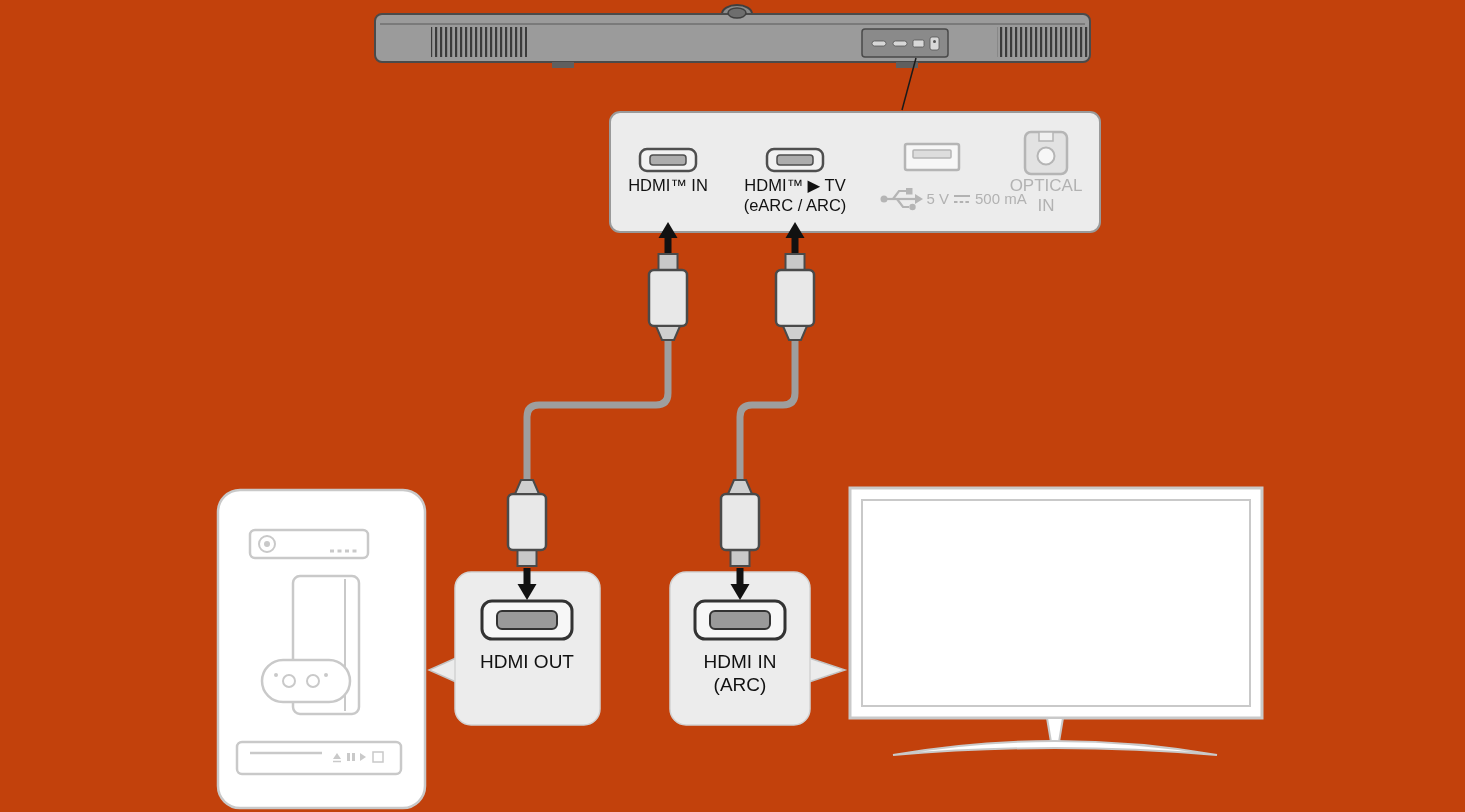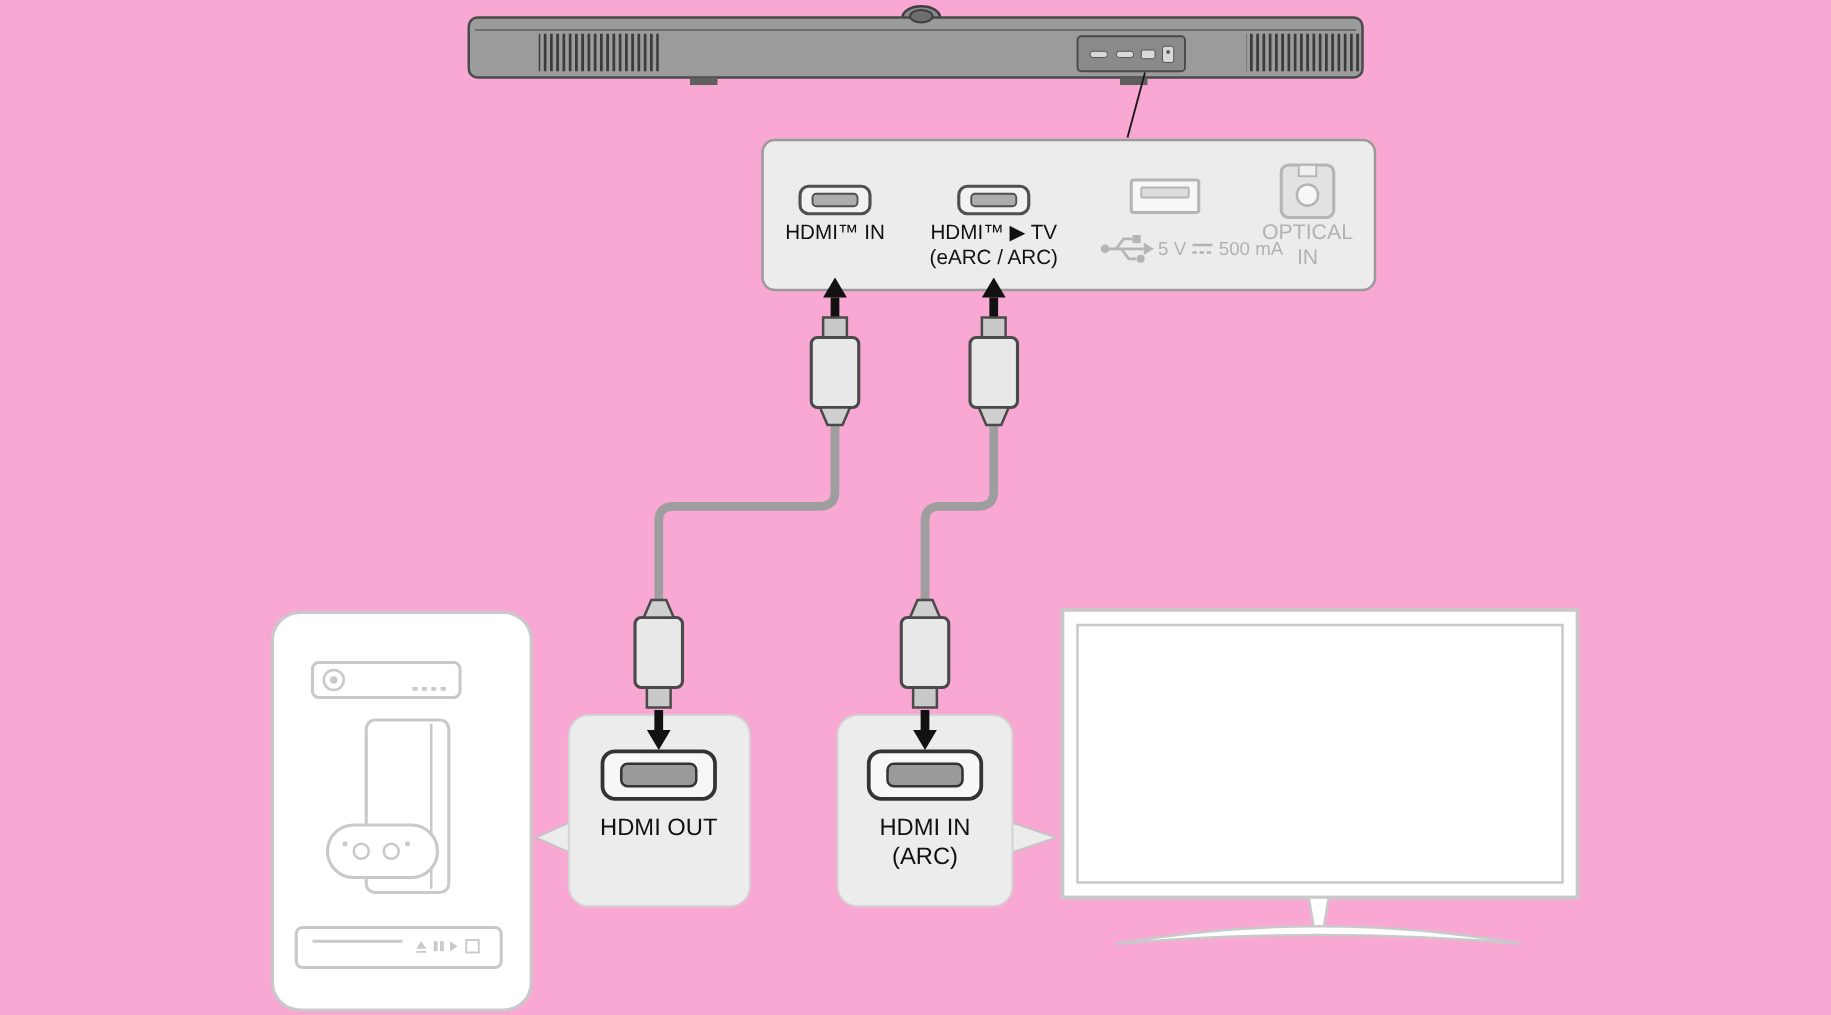--- a/index.html
+++ b/index.html
@@ -1,19 +1,19 @@
 <!DOCTYPE html>
 <html><head>
 <meta charset="utf-8">
 <style>
   html,body{margin:0;padding:0;background:#ffffff;}
   .stage{
     position:relative;
     width:1465px;height:812px;
-    background:#f9a8d4;
+    background:#c2410c;
     font-family:"Liberation Sans", sans-serif;
     overflow:hidden;
   }
   svg{position:absolute;left:0;top:0;}
   text{font-family:"Liberation Sans", sans-serif;}
 </style>
 </head>
 <body>
 
 <div class="stage">

